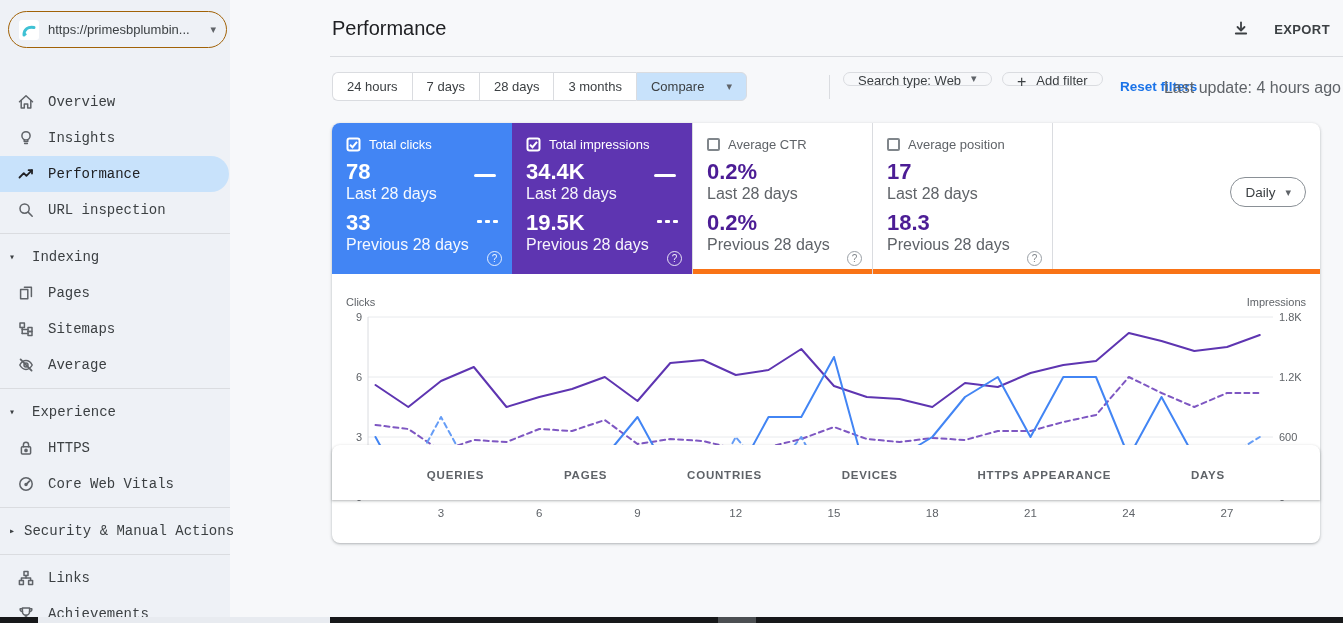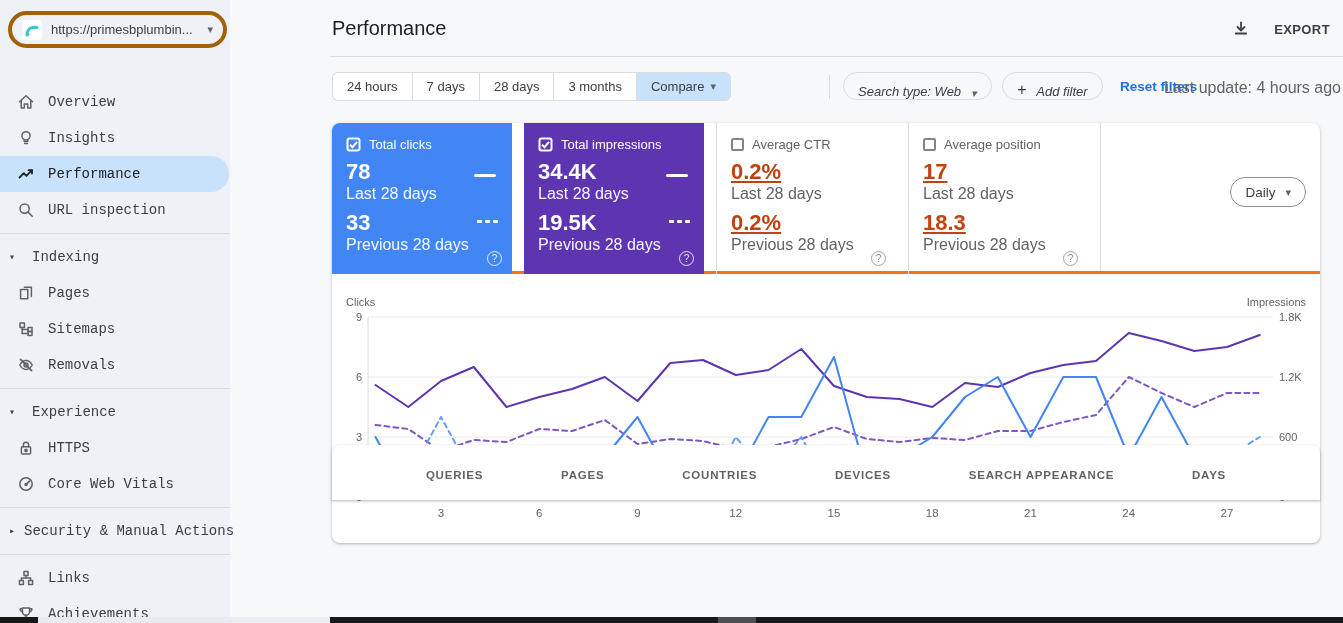--- a/index.html
+++ b/index.html
@@ -1,21 +1,21 @@
 <!DOCTYPE html>
 <html><head>
 <meta charset="utf-8">
 <style>
   * { margin:0; padding:0; box-sizing:border-box; }
   html,body { width:1343px; height:623px; overflow:hidden; }
   body { font-family:"Liberation Sans", sans-serif; background:#f7f8fa; position:relative; color:#3c4043; }
 
   
   .sidebar { position:absolute; left:0; top:0; width:230px; height:617px; background:#eef1f6; }
-  .property-pill { position:absolute; left:8px; top:11px; width:219px; height:37px; border:4px solid #a16207;
+  .property-pill { position:absolute; left:8px; top:11px; width:219px; height:37px; border:1px solid #a16207;
     border-radius:19px; display:flex; align-items:center; gap:9px; padding:0 10px; cursor:pointer; background:transparent; }
   .favicon { width:20px; height:20px; background:#fff; border-radius:3px; display:flex; align-items:center; justify-content:center; flex:none; }
   .property-label { font-size:13px; color:#3c4043; white-space:nowrap; overflow:hidden; flex:1; }
   .caret { color:#5f6368; font-size:11px; line-height:1; }
   .nav { position:absolute; top:84px; left:0; right:0;font-family:Liberation Mono, monospace; }
   .nav-item { height:36px; display:flex; align-items:center; cursor:pointer; }
   .nav-item .nav-icon { margin-left:17px; width:18px; height:18px; flex:none; display:flex; align-items:center; justify-content:center; }
   .nav-item .nav-label { margin-left:13px; font-size:14px; color:#3c4043; white-space:nowrap; }
   .nav-item.selected { background:#c8e2fb; border-radius:0 18px 18px 0; width:229px; }
   .nav-item.selected .nav-label { color:#202124; }
@@ -30,46 +30,46 @@
   .page-title { position:absolute; left:102px; top:17px; font-size:20px; color:#202124; }
   .export-btn { position:absolute; right:13px; top:20px; display:flex; align-items:center; gap:24px; cursor:pointer; }
   .export-btn span { font-size:13px; font-weight:bold; letter-spacing:.4px; color:#3c4043; }
   .header-divider { position:absolute; left:100px; right:0; top:56px; height:1px; background:#dadce0; }
 
   .filter-row { position:absolute; left:102px; top:72px; right:0; height:30px; }
   .seg-group { position:absolute; left:0; top:0; display:flex; height:29px; }
   .seg-btn { border:1px solid #dadce0; border-right:none; background:#fff; font-size:13px; color:#3c4043;
     display:flex; align-items:center; justify-content:center; padding:0 14px; cursor:pointer; white-space:nowrap; }
   .seg-btn:first-child { border-radius:6px 0 0 6px; }
-  .seg-btn.compare { border-right:1px solid #dadce0; border-radius:0 6px 6px 0; background:#c8e2fb; gap:6px; }
+  .seg-btn.compare { border-right:1px solid #dadce0; border-radius:0 6px 6px 0; background:#c8e2fb; gap:22px; }
   .vsep { position:absolute; left:497px; top:3px; width:1px; height:24px; background:#dadce0; }
-  .pill-btn { position:absolute; top:0; height:28px; border:1px solid #dadce0; border-radius:15px; background:transparent;
-    display:flex; align-items:flex-end; gap:10px; padding:0 14px; font-size:13px; color:#3c4043; cursor:pointer; white-space:nowrap;font-style:italic; }
+  .pill-btn { position:absolute; top:0; height:14px; border:1px solid #dadce0; border-radius:15px; background:transparent;
+    display:flex; align-items:flex-start; gap:10px; padding:0 14px; font-size:13px; color:#3c4043; cursor:pointer; white-space:nowrap; }
   .pill-search { left:511px; }
   .pill-addfilter { left:670px; }
   .plus { font-size:16px; color:#3c4043; }
   .reset-link { position:absolute; left:788px; top:7px; font-size:13.5px; color:#1a73e8; font-weight:bold; cursor:pointer; }
   .last-update { position:absolute; right:2px; top:7px; font-size:16px; color:#5f6368; }
 
   
   .big-card { position:absolute; left:102px; top:123px; width:988px; height:420px; background:#fff; border-radius:8px;
     box-shadow:0 1px 2px rgba(60,64,67,.25), 0 1px 3px 1px rgba(60,64,67,.1); }
-  .cards-row { position:absolute; left:0; top:0; width:988px; height:151px; display:flex; border-bottom:3px solid #f97316;gap:12px; }
+  .cards-row { position:absolute; left:0; top:0; width:988px; height:151px; display:flex; border-bottom:5px solid #f97316; }
   .metric-card { width:180px; height:151px; position:relative; padding:14px 14px 0 14px; cursor:pointer; flex:none; }
   .metric-card.white { border-left:1px solid #dadce0; }
   .metric-card.first { border-radius:8px 0 0 0; }
   .cards-filler { flex:1; border-left:1px solid #dadce0; position:relative; border-radius:0 8px 0 0; }
   .mc-head { display:flex; align-items:center; gap:8px; margin-bottom:7px; }
   .mc-title { font-size:13px; }
   .metric-card.colored .mc-title { color:#fff; }
   .metric-card.white .mc-title { color:#5f6368; }
   .cbox-empty { width:13px; height:13px; border:2px solid #80868b; border-radius:2px; flex:none; }
   .mc-num { font-size:22px; font-weight:bold; line-height:26px; }
   .metric-card.colored .mc-num { color:#fff; }
-  .metric-card.white .mc-num { color:#c2410c;text-decoration:underline; }
+  .metric-card.white .mc-num { color:#4c1d95; }
   .mc-sub { font-size:16px; margin-bottom:7px; }
   .metric-card.colored .mc-sub { color:rgba(255,255,255,.95); }
   .metric-card.white .mc-sub { color:#5f6368; }
   .mark-solid { position:absolute; right:16px; top:51px; width:22px; height:3px; background:#fff; border-radius:2px; }
   .mark-dashed { position:absolute; right:14px; top:97px; display:flex; gap:3px; }
   .mark-dashed i { width:5px; height:3px; background:#fff; border-radius:1px; }
   .help-ic { position:absolute; right:10px; bottom:8px; width:15px; height:15px; border-radius:50%;
     font-size:10px; display:flex; align-items:center; justify-content:center; }
   .metric-card.colored .help-ic { border:1.5px solid rgba(255,255,255,.85); color:rgba(255,255,255,.9); }
   .metric-card.white .help-ic { border:1.5px solid #9aa0a6; color:#80868b; }
@@ -169,21 +169,21 @@
         <span class="nav-label">Sitemaps</span>
       </div>
       <div class="nav-item">
         <span class="nav-icon">
           <svg class="ic" width="18" height="18" viewBox="0 0 18 18">
             <path d="M2.8 9 C4.4 6 6.6 4.6 9 4.6 S13.6 6 15.2 9 C13.6 12 11.4 13.4 9 13.4 S4.4 12 2.8 9 Z"></path>
             <circle cx="9" cy="9" r="2"></circle>
             <path d="M3.6 3.4 L14.6 14.6" stroke-width="1.8"></path>
           </svg>
         </span>
-        <span class="nav-label">Removals</span>
+        <span class="nav-label">Average</span>
       </div>
       <div class="nav-divider"></div>
       <div class="nav-section">
         <span class="sec-caret">▾</span>
         <span class="nav-label">Experience</span>
       </div>
       <div class="nav-item">
         <span class="nav-icon">
           <svg class="ic" width="18" height="18" viewBox="0 0 18 18">
             <rect x="4.4" y="7.8" width="9.2" height="7.2" rx="1"></rect>
@@ -381,21 +381,21 @@
           <polyline points="43.5,187.0 76.3,187.0 109.0,127.0 141.8,187.0 174.5,207.0 207.3,187.0 240.0,187.0 272.8,187.0 305.5,207.0 338.3,207.0 371.0,207.0 403.8,147.0 436.5,187.0 469.3,147.0 502.0,207.0 534.8,167.0 567.5,167.0 600.3,207.0 633.0,207.0 665.8,207.0 698.5,167.0 731.3,187.0 764.0,187.0 796.8,187.0 829.5,207.0 862.3,167.0 895.0,167.0 927.8,147.0" fill="none" stroke="#669df6" stroke-width="2" stroke-linejoin="round" stroke-linecap="round" stroke-dasharray="5 4"></polyline>
           <polyline points="43.5,147.0 76.3,207.0 109.0,187.0 141.8,187.0 174.5,207.0 207.3,167.0 240.0,167.0 272.8,167.0 305.5,127.0 338.3,187.0 371.0,187.0 403.8,187.0 436.5,127.0 469.3,127.0 502.0,67.0 534.8,187.0 567.5,167.0 600.3,147.0 633.0,107.0 665.8,87.0 698.5,147.0 731.3,87.0 764.0,87.0 796.8,167.0 829.5,107.0 862.3,167.0 895.0,167.0 927.8,167.0" fill="none" stroke="#4285f4" stroke-width="2" stroke-linejoin="round" stroke-linecap="round"></polyline>
         </svg></div>
   </div>
 
   <div class="tabs-card">
     <span class="tab">QUERIES</span>
     <span class="tab">PAGES</span>
     <span class="tab">COUNTRIES</span>
     <span class="tab">DEVICES</span>
-    <span class="tab">SEARCH APPEARANCE</span>
+    <span class="tab">HTTPS APPEARANCE</span>
     <span class="tab">DAYS</span>
   </div>
 </div>
 
 <div class="bottom-bar">
   <div class="seg-light"></div>
   <div class="seg-gray"></div>
 </div>
 
 </body></html>

